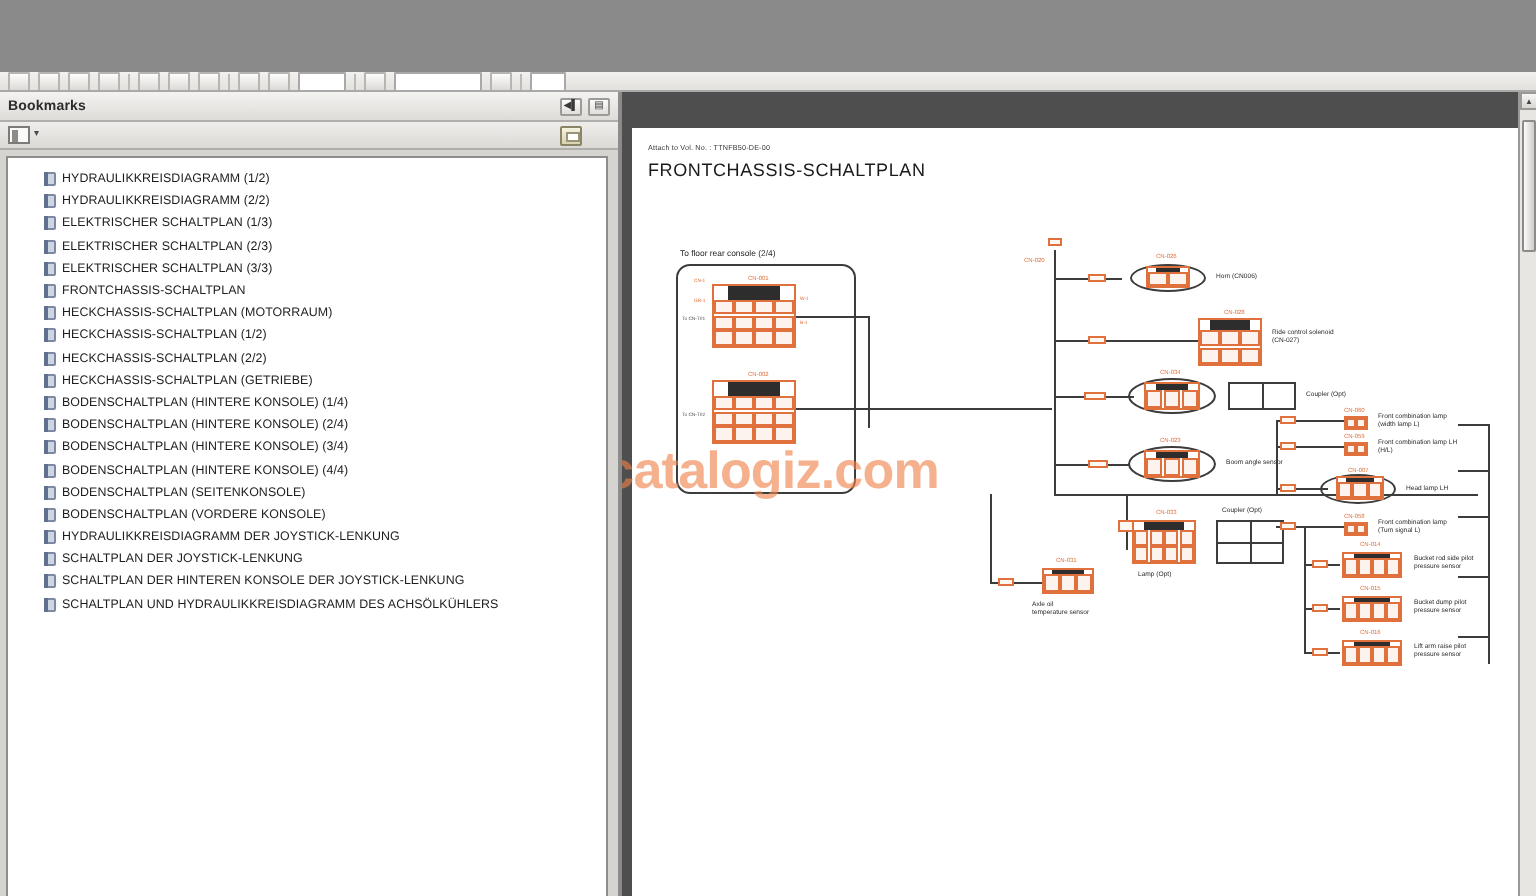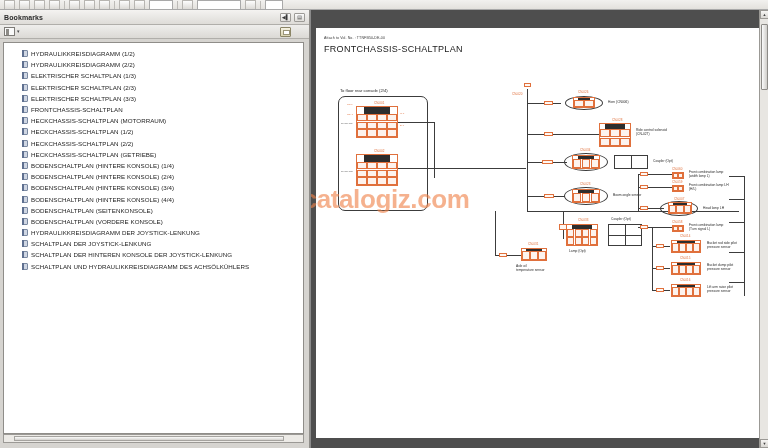--- a/index.html
+++ b/index.html
@@ -2,21 +2,21 @@
 <html><head>
 <meta charset="utf-8">
 <style>
   * { box-sizing: border-box; margin: 0; padding: 0; }
   html, body {
     width: 768px; height: 448px;
     overflow: hidden;
     font-family: "Liberation Sans", sans-serif;
     background: #8a8a8a;
   }
-  #app { position: relative; width: 768px; height: 372px; }
+  #app { position: relative; width: 768px; height: 372px; margin-top: 36px; }
 
   
   .app-toolbar {
     position: absolute; left: 0; top: 0; width: 768px; height: 10px;
     background: linear-gradient(#f2f1ef, #e3e1dd);
     border-bottom: 1px solid #a9a9a9;
     display: flex; align-items: flex-end; gap: 4px; padding: 0 4px;
     overflow: hidden;
   }
   .tb-ico {

